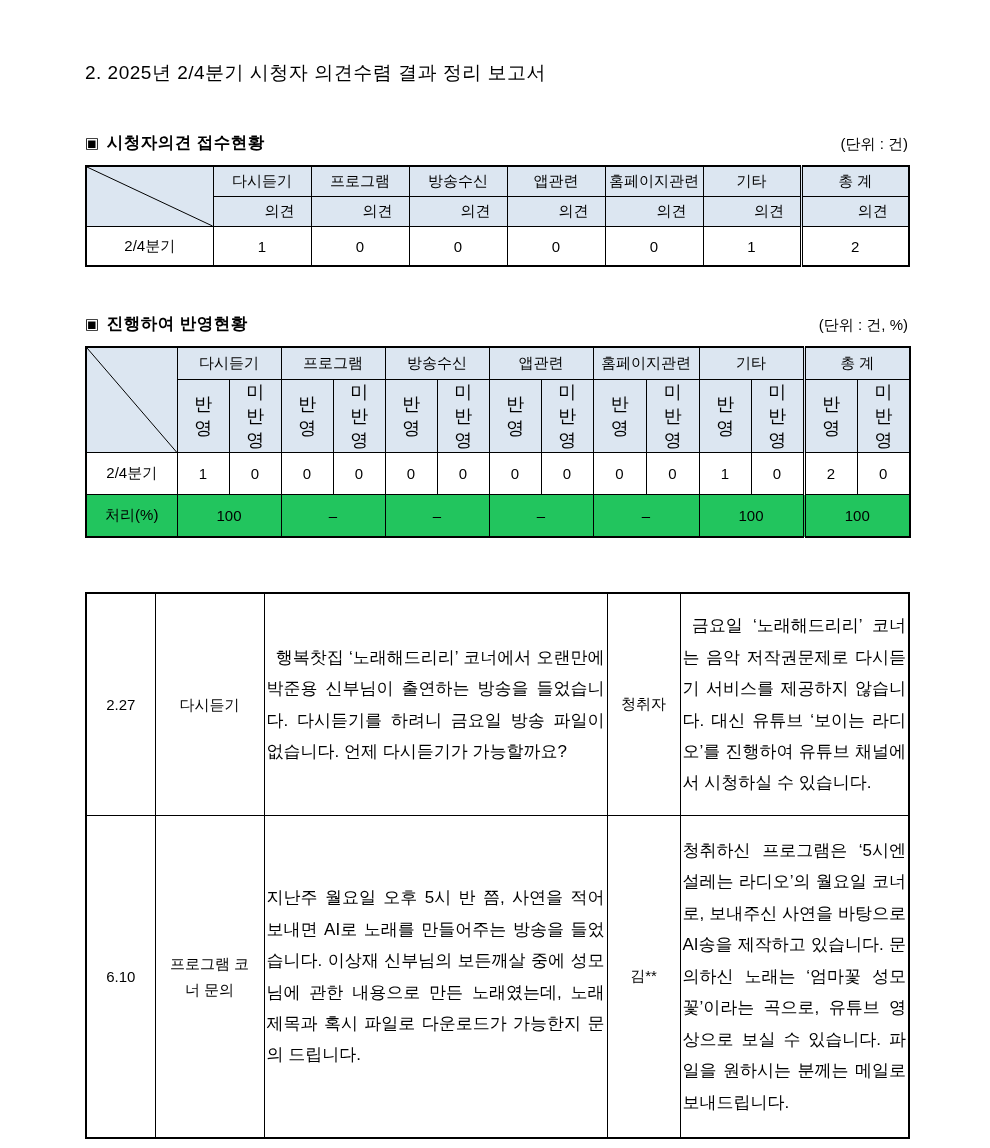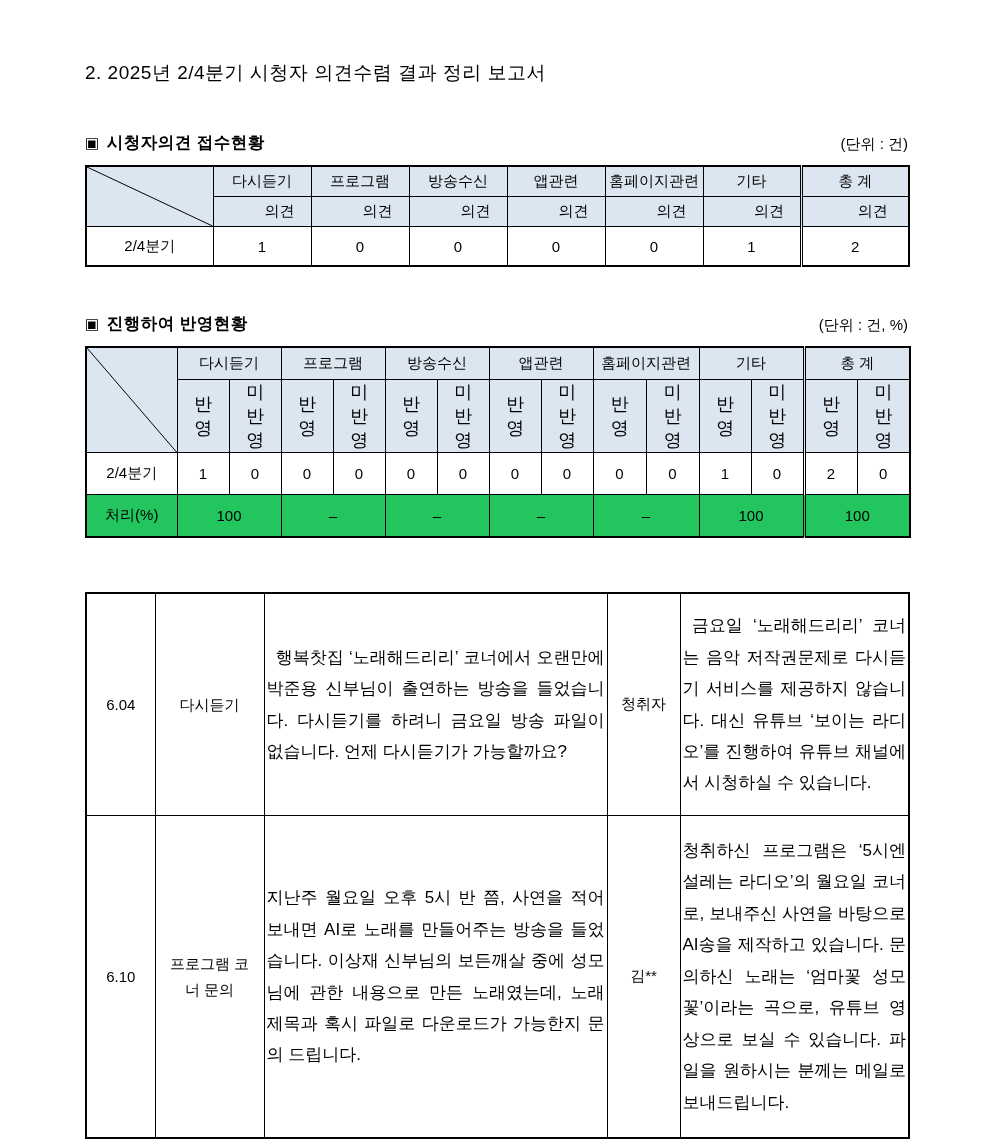--- a/index.html
+++ b/index.html
@@ -211,21 +211,21 @@
   <table class="t3">
     <colgroup>
       <col style="width:69px">
         <col style="width:109px">
         <col style="width:343px">
         <col style="width:73px">
         <col style="width:229px">
     </colgroup>
     <tbody>
     <tr class="row1">
-      <td>6.04</td>
+      <td>2.27</td>
       <td class="title-cell">다시듣기</td>
       <td class="para">행복찻집 ‘노래해드리리’ 코너에서 오랜만에 박준용 신부님이 출연하는 방송을 들었습니다. 다시듣기를 하려니 금요일 방송 파일이 없습니다. 언제 다시듣기가 가능할까요?</td>
       <td>청취자</td>
       <td class="para">금요일 ‘노래해드리리’ 코너는 음악 저작권문제로 다시듣기 서비스를 제공하지 않습니다. 대신 유튜브 ‘보이는 라디오’를 진행하여 유튜브 채널에서 시청하실 수 있습니다.</td>
     </tr>
     <tr class="row2">
       <td>6.10</td>
       <td class="title-cell">프로그램 코너 문의</td>
       <td class="para">지난주 월요일 오후 5시 반 쯤, 사연을 적어 보내면 AI로 노래를 만들어주는 방송을 들었습니다. 이상재 신부님의 보든깨살 중에 성모님에 관한 내용으로 만든 노래였는데, 노래 제목과 혹시 파일로 다운로드가 가능한지 문의 드립니다.</td>
       <td>김**</td>

